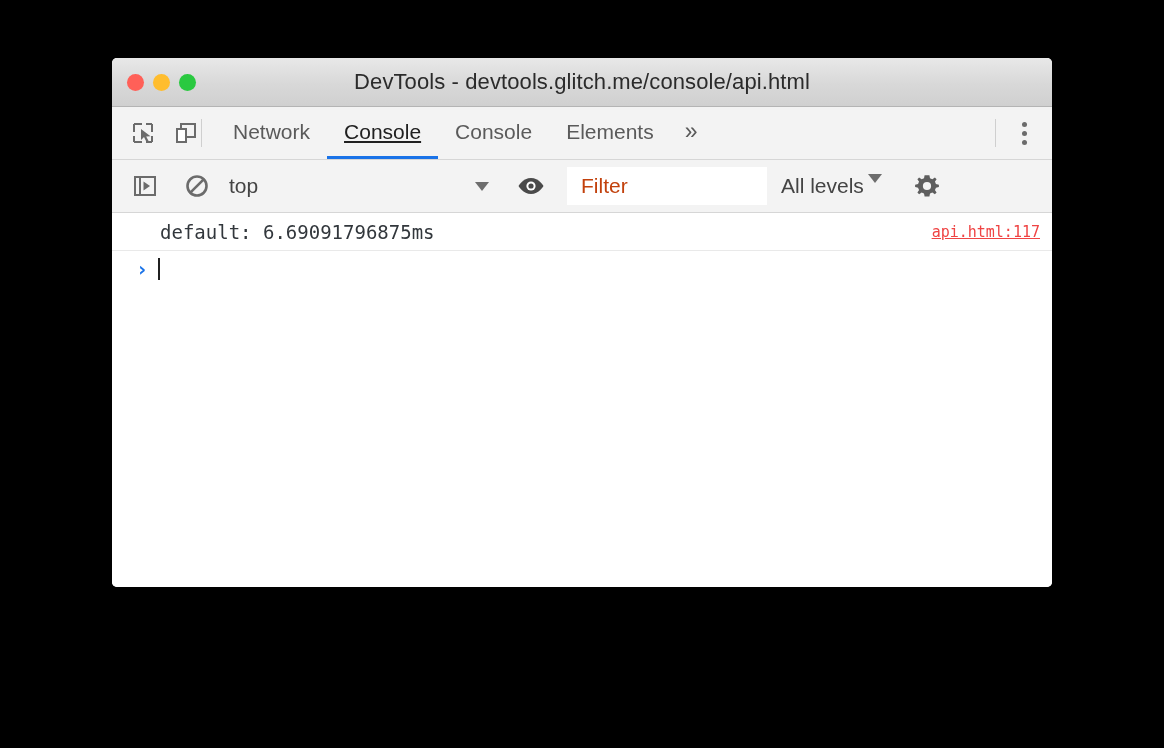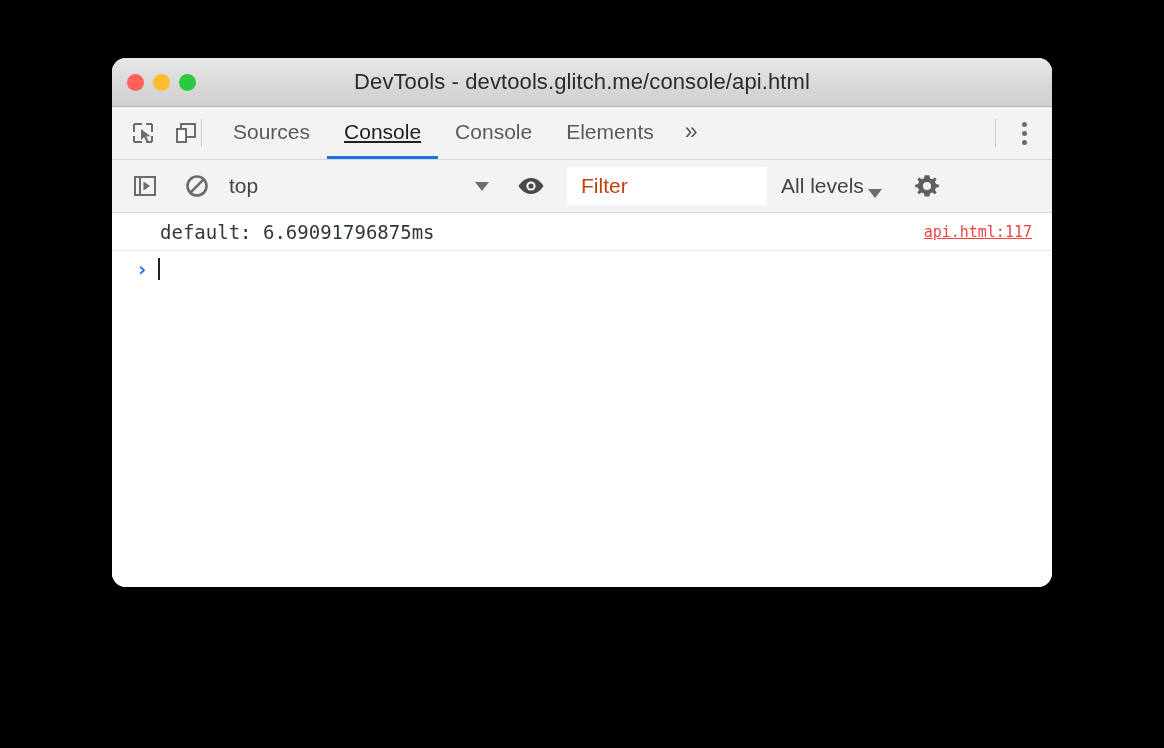--- a/index.html
+++ b/index.html
@@ -16,21 +16,21 @@
   }
 
   
   .window {
     position: absolute;
     left: 112px;
     top: 58px;
     width: 940px;
     height: 529px;
     background: #ffffff;
-    border-radius: 14px;
+    border-radius: 5px;
     overflow: hidden;
     box-shadow: 0 0 0 0.5px rgba(0,0,0,0.35);
   }
 
   
   .titlebar {
     position: relative;
     height: 48px;
     background: linear-gradient(to bottom, #e8e8e8 0%, #d8d8d8 55%, #d0d0d0 100%);
     border-bottom: 1px solid #b4b4b4;
@@ -192,21 +192,21 @@
     margin-left: 6px;
     display: flex;
     align-items: center;
     padding-left: 14px;
     box-sizing: border-box;
     font-size: 21px;
     color: #c2410c;
   }
   .levels {
     display: flex;
-    align-items: flex-end;
+    align-items: flex-start;
     gap: 4px;
     margin-left: 14px;
     font-size: 21px;
     color: #444;
     white-space: nowrap;
   }
   .gear-wrap {
     display: flex;
     align-items: center;
     padding: 0 16px;
@@ -216,21 +216,21 @@
   .console-body {
     background: #ffffff;
     height: 376px;
     position: relative;
   }
   .msg-row {
     display: flex;
     align-items: center;
     height: 38px;
     border-bottom: 1px solid #e9e9e9;
-    padding: 0 20px 0 48px;
+    padding: 0 12px 0 48px;
     box-sizing: border-box;
   }
   .msg-text {
     font-family: "DejaVu Sans Mono", monospace;
     font-size: 19px;
     color: #32373c;
     white-space: nowrap;
   }
   .msg-link {
     margin-left: auto;
@@ -285,21 +285,21 @@
       </span>
       <span class="icon-btn">
         <svg width="24" height="24" viewBox="0 0 24 24" aria-hidden="true">
           <rect x="7" y="3" width="14" height="13" fill="none" stroke="#6b6b6b" stroke-width="2"></rect>
           <rect x="3" y="8" width="9" height="13" fill="#ffffff" stroke="#6b6b6b" stroke-width="2"></rect>
         </svg>
       </span>
     </div>
     <div class="vdivider"></div>
     <div class="tabs">
-      <div class="tab">Sources</div>
+      <div class="tab">Network</div>
       <div class="tab active">Console</div>
       <div class="tab">Console</div>
       <div class="tab">Elements</div>
       <div class="tab overflow">»</div>
     </div>
     <div class="tabbar-right">
       <div class="vdivider"></div>
       <div class="kebab">
         <i></i>
         <i></i>

